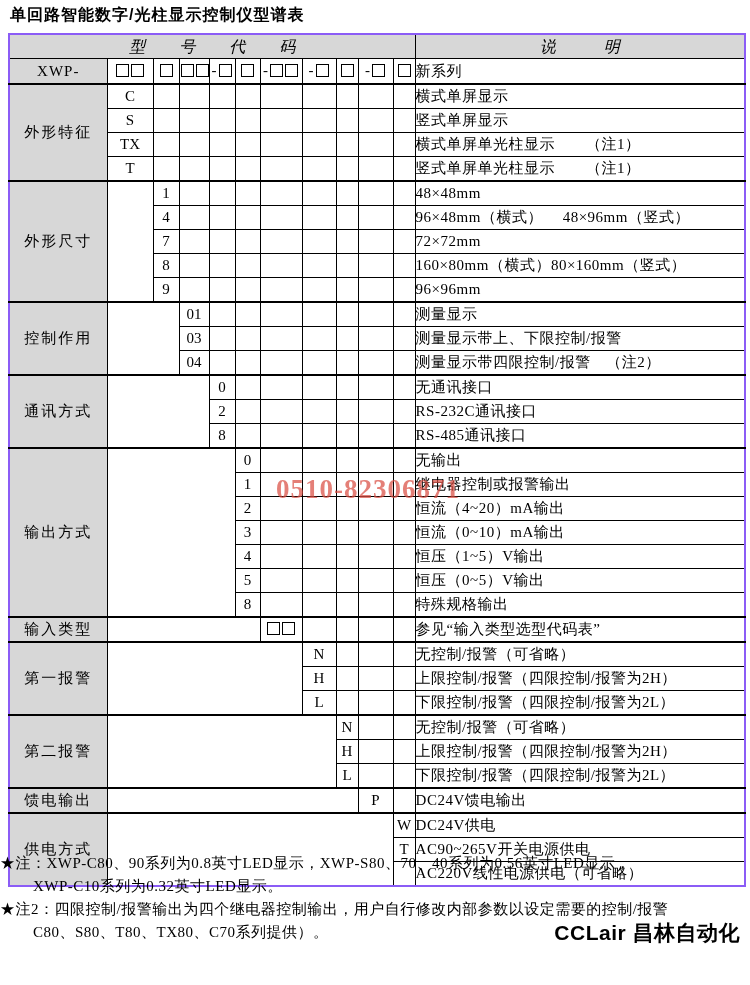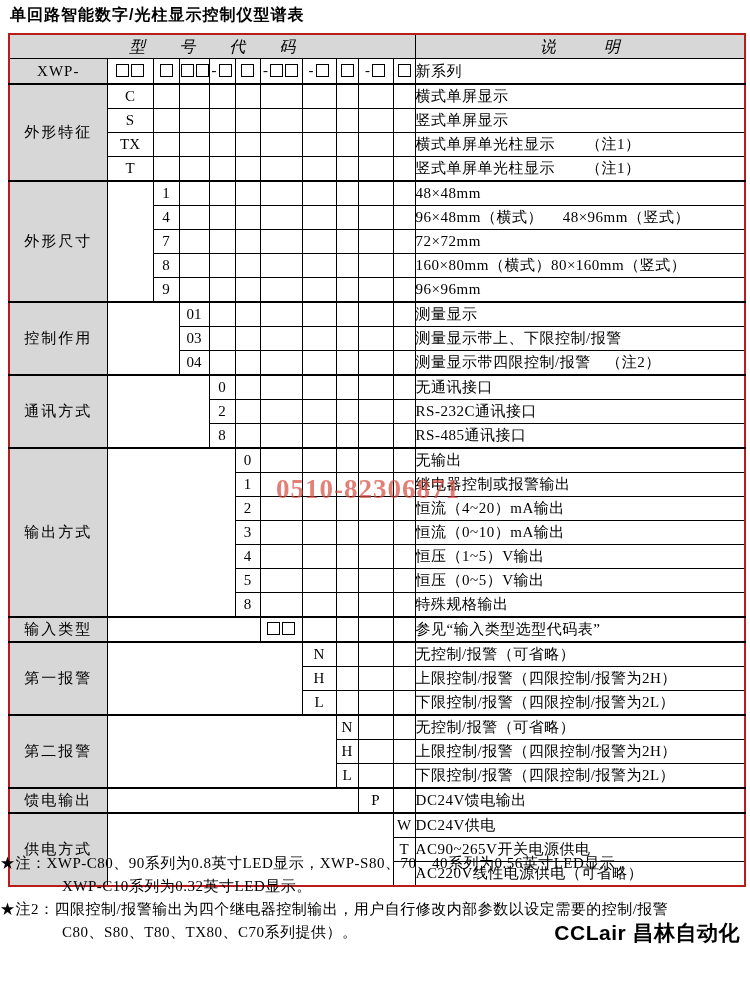--- a/index.html
+++ b/index.html
@@ -13,21 +13,21 @@
   }
   .page-title{
     position:absolute;left:10px;top:5px;
     font-family:"Liberation Sans","DejaVu Sans",sans-serif;
     font-weight:bold;font-size:16px;letter-spacing:1px;
   }
   .spec-table-wrap{position:absolute;left:8px;top:33px;}
   table.spec{
     border-collapse:collapse;table-layout:fixed;
     width:736px;
-    border:2px solid #b91c1c;
+    border:2px solid #8b5cf6;
     font-size:15px;
   }
   table.spec td{
     border:1px solid #000;
     height:23px;padding:0;overflow:hidden;
     line-height:23px;white-space:nowrap;
   }
   td.gray{background:#d7d7d7;}
   td.lab{text-align:center;letter-spacing:2px;}
   td.lab.model{letter-spacing:1px;font-size:15px;margin-left:7px;}
@@ -47,21 +47,21 @@
     font-family:Liberation Serif, serif;
     font-weight:bold;font-size:27px;letter-spacing:1px;
     color:rgba(217,78,66,0.72);
     z-index:5;pointer-events:none;margin-left:8px;
   }
   .notes{
     position:absolute;left:0;top:852px;width:750px;
     font-size:15px;line-height:23px;letter-spacing:0.5px;
   }
   .note-line{white-space:nowrap;}
-  .note-line.cont{margin-left:62px;}
+  .note-line.cont{margin-left:33px;}
   .last-row{display:flex;justify-content:space-between;align-items:flex-end;padding-right:10px;}
   .brand{
     font-family:"Liberation Sans","DejaVu Sans",sans-serif;
     font-weight:bold;font-size:21px;letter-spacing:0.5px;
     line-height:23px;
   }
 </style>
 </head>
 <body>
 

